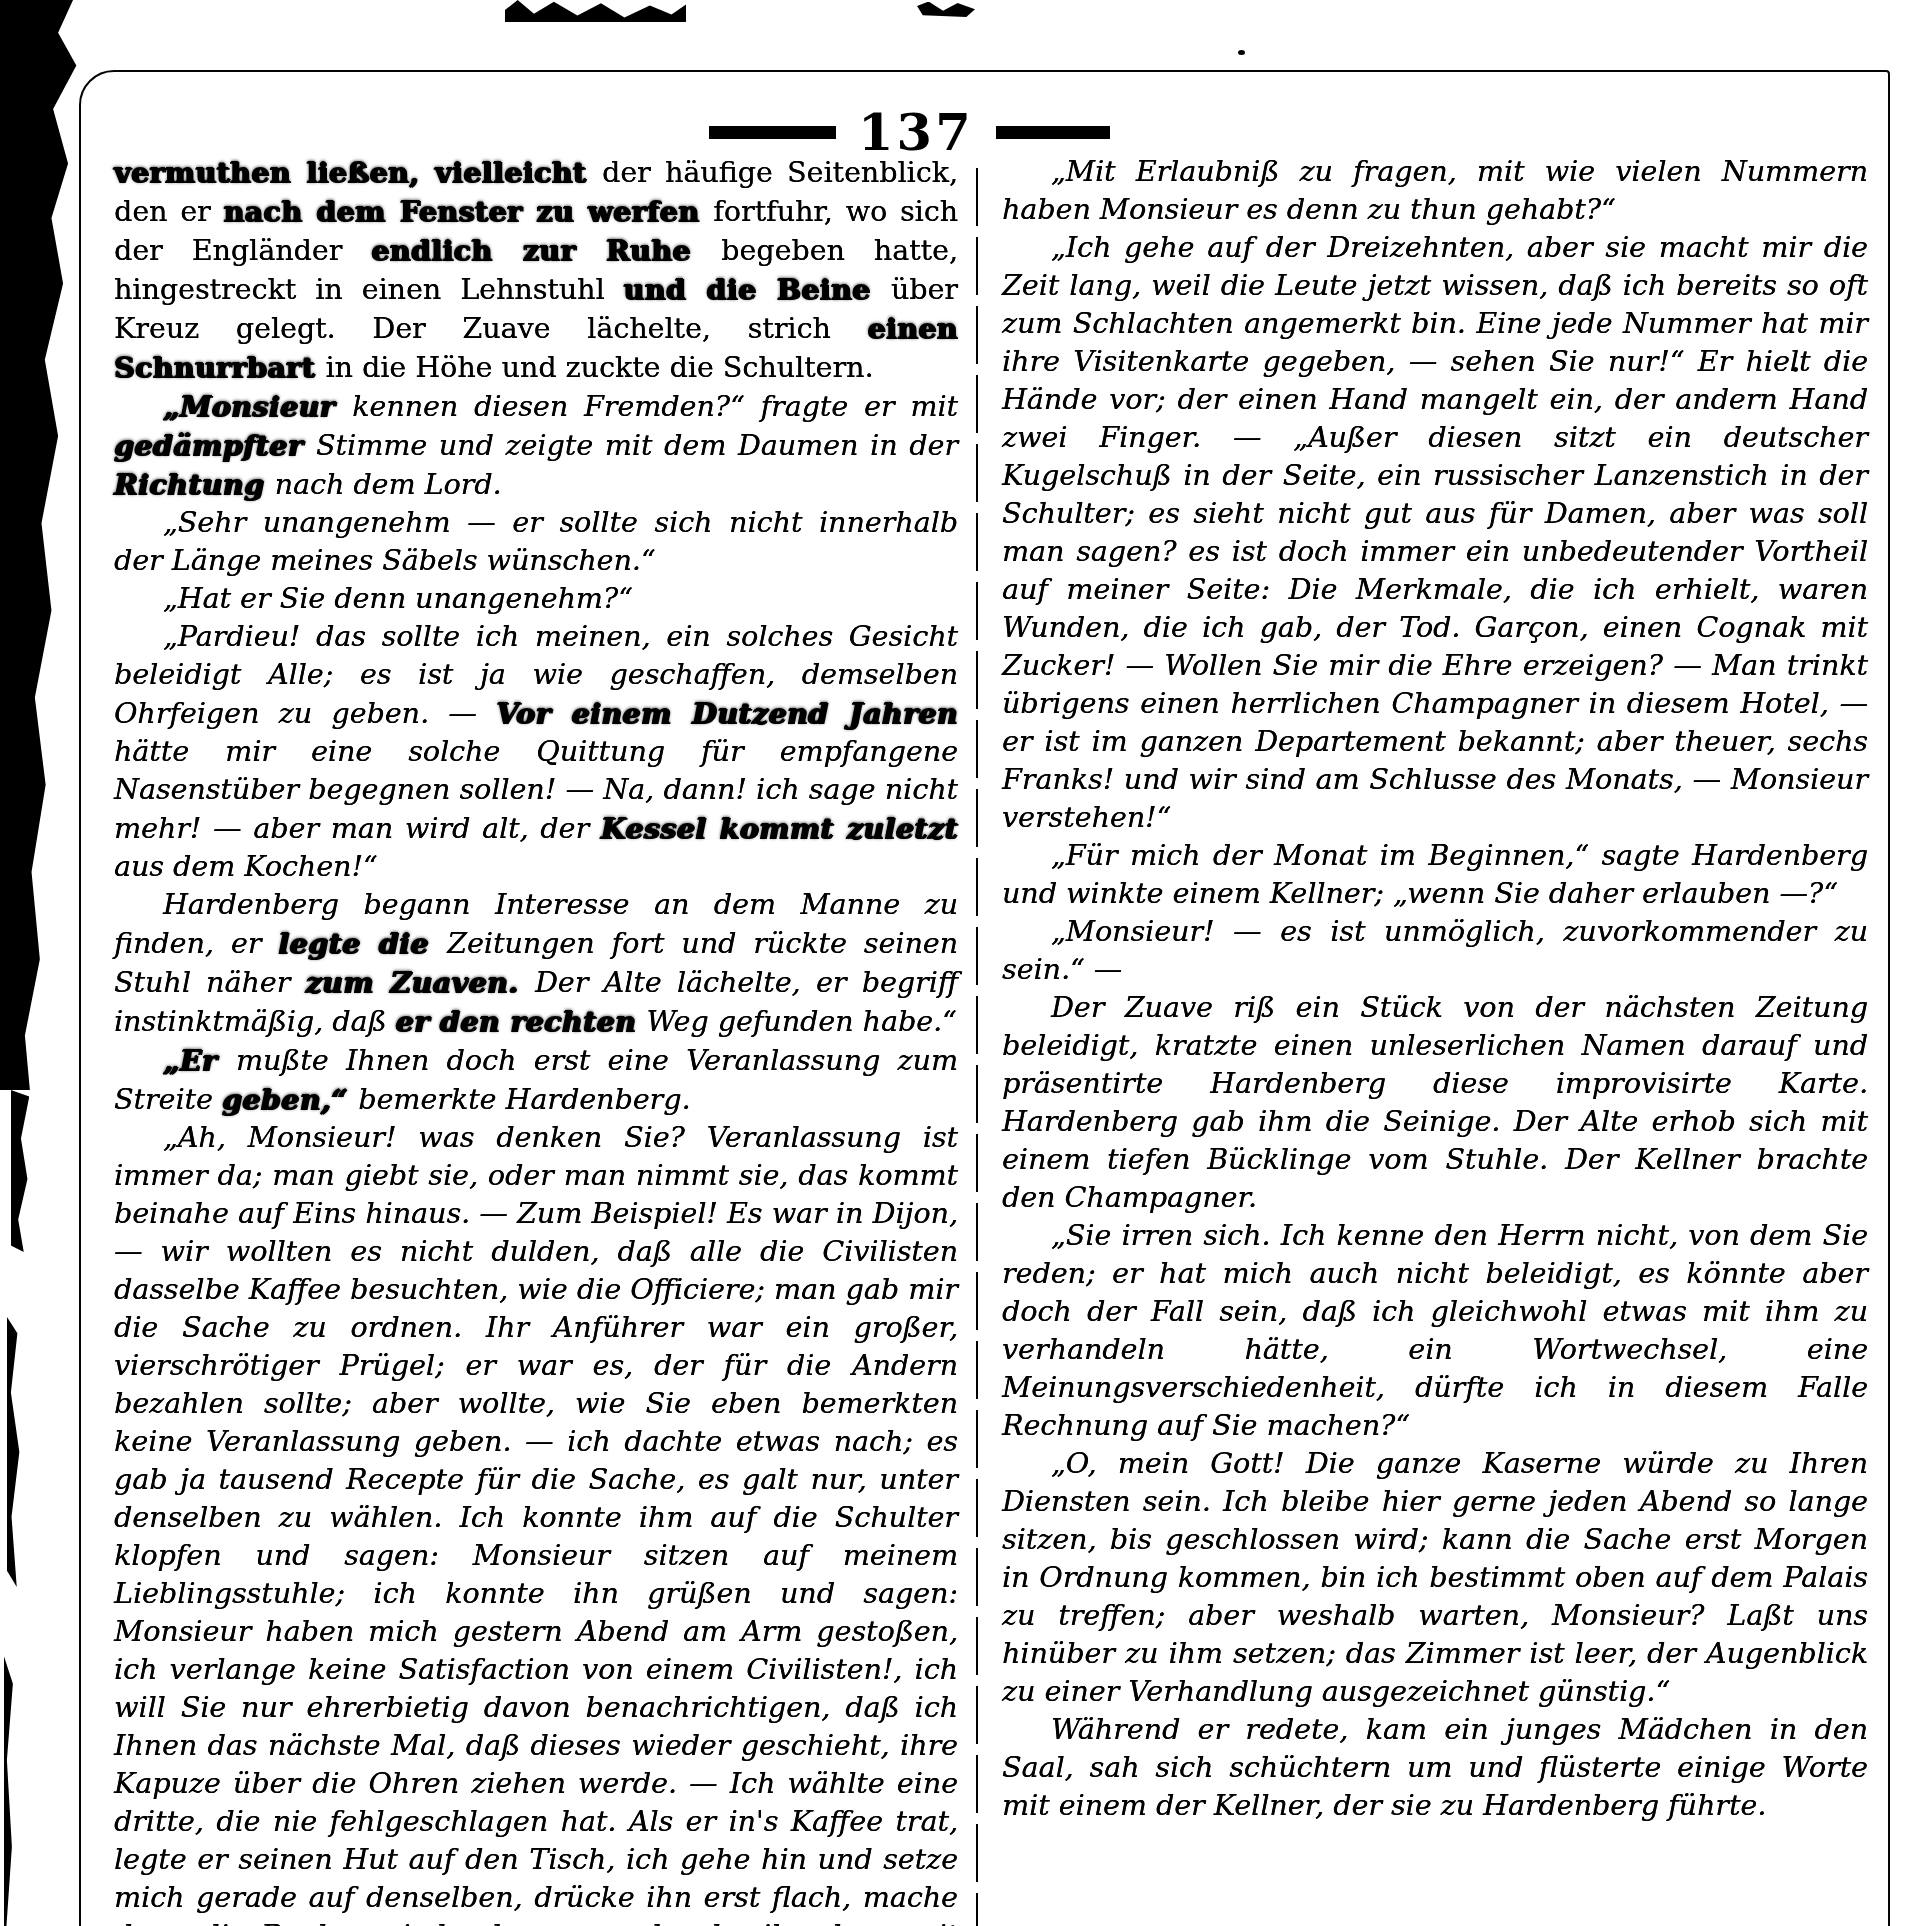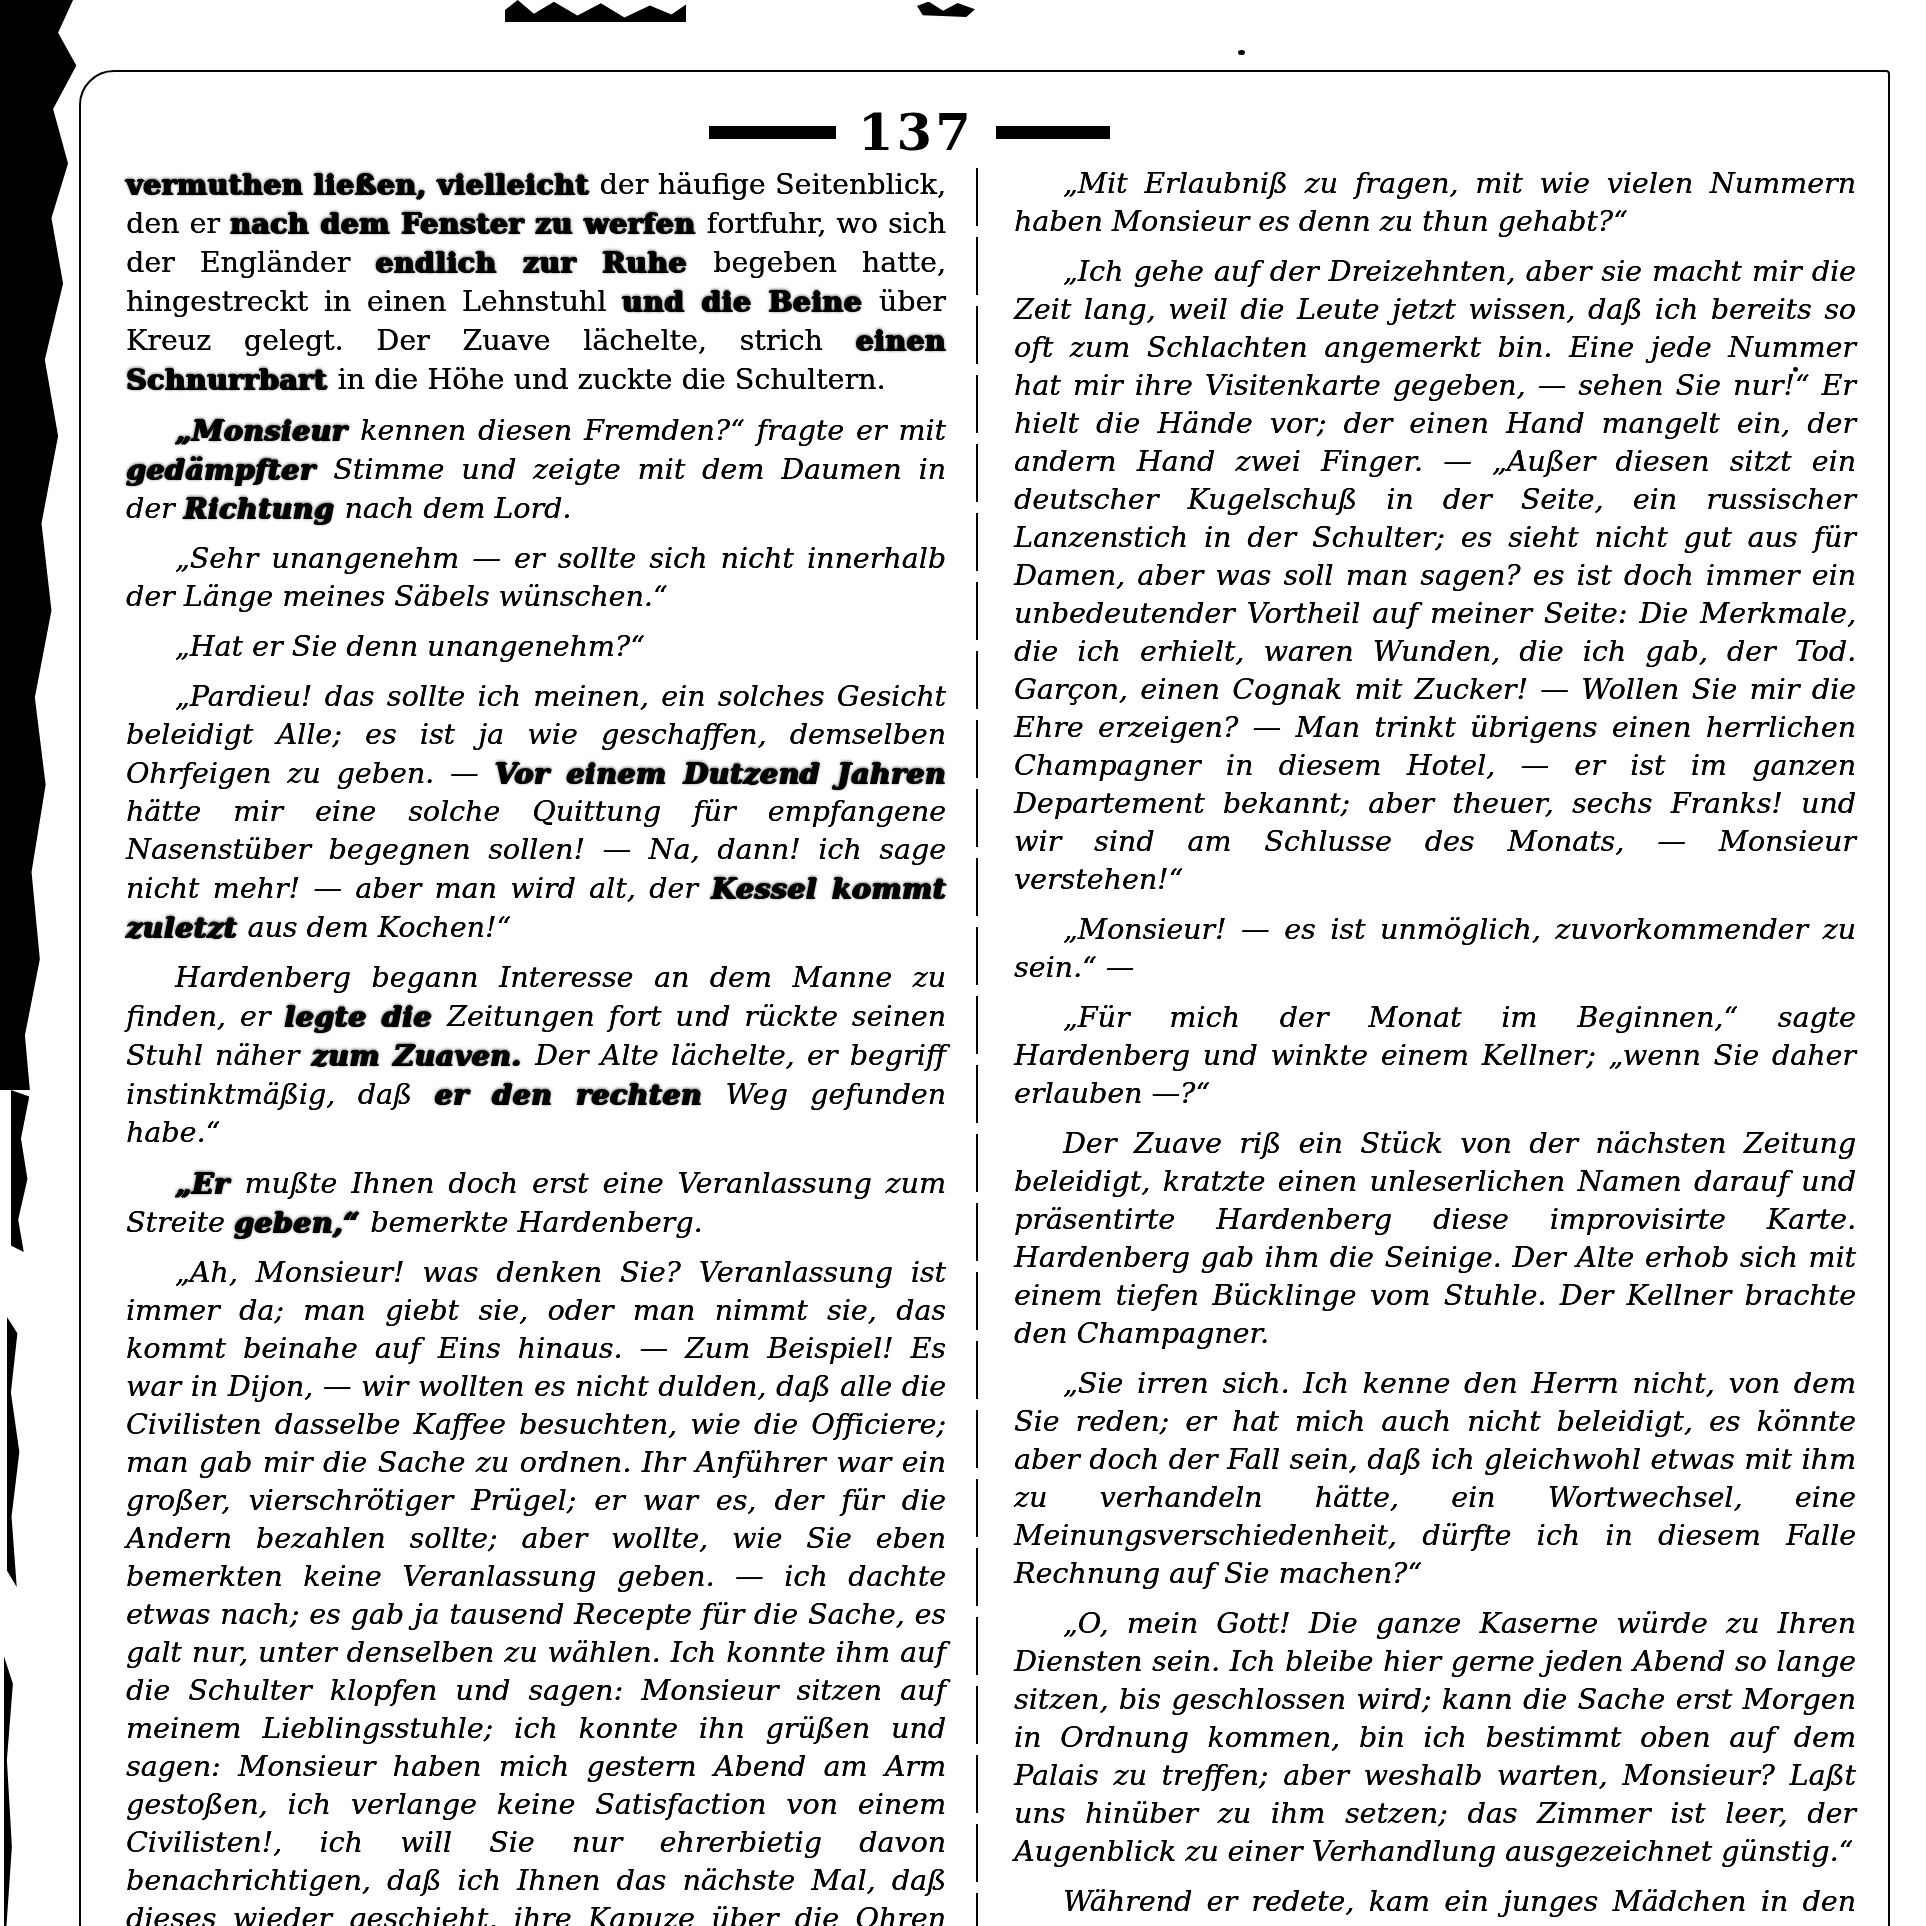--- a/index.html
+++ b/index.html
@@ -63,21 +63,21 @@
   }
   .column-left  { left: 114px;  width: 844px; }
   .column-right { left: 1002px; width: 866px; }
 
   .column-rule {
     position: absolute; left: 976px; top: 168px;
     width: 1.9px; height: 2296px;
     background: repeating-linear-gradient(180deg, #000 0 58px, transparent 58px 69px);
   }
 
-  .para { margin: 12px; }
+  .para { margin: 0; }
   .para.indent { text-indent: 49px; font-style: italic; }
 
   
   .smudge {
     font-weight: bold;
     text-shadow: 0 0 3.5px #000, 1.2px 0.8px 0 #000, -0.8px 0.8px 0.4px #000;
     letter-spacing: 0.4px;
   }
 </style>
 </head>
@@ -111,22 +111,22 @@
       <p class="para indent"><span>Hardenberg begann Interesse an dem Manne zu finden, er </span><span class="smudge">legte die </span><span>Zeitungen fort und rückte seinen Stuhl näher </span><span class="smudge">zum Zuaven. </span><span>Der Alte lächelte, er begriff instinktmäßig, daß </span><span class="smudge">er den rechten </span><span>Weg gefunden habe.“</span></p>
       <p class="para indent"><span class="smudge">„Er </span><span>mußte Ihnen doch erst eine Veranlassung zum Streite </span><span class="smudge">geben,“ </span><span>bemerkte Hardenberg.</span></p>
       <p class="para indent"><span>„Ah, Monsieur! was denken Sie? Veranlassung ist immer da; man giebt sie, oder man nimmt sie, das kommt beinahe auf Eins hinaus. — Zum Beispiel! Es war in Dijon, — wir wollten es nicht dulden, daß alle die Civilisten dasselbe Kaffee besuchten, wie die Officiere; man gab mir die Sache zu ordnen. Ihr Anführer war ein großer, vierschrötiger Prügel; er war es, der für die Andern bezahlen sollte; aber wollte, wie Sie eben bemerkten keine Veranlassung geben. — ich dachte etwas nach; es gab ja tausend Recepte für die Sache, es galt nur, unter denselben zu wählen. Ich konnte ihm auf die Schulter klopfen und sagen: Monsieur sitzen auf meinem Lieblingsstuhle; ich konnte ihn grüßen und sagen: Monsieur haben mich gestern Abend am Arm gestoßen, ich verlange keine Satisfaction von einem Civilisten!, ich will Sie nur ehrerbietig davon benachrichtigen, daß ich Ihnen das nächste Mal, daß dieses wieder geschieht, ihre Kapuze über die Ohren ziehen werde. — Ich wählte eine dritte, die nie fehlgeschlagen hat. Als er in's Kaffee trat, legte er seinen Hut auf den Tisch, ich gehe hin und setze mich gerade auf denselben, drücke ihn erst flach, mache dann die Beulen wieder heraus und gebe ihn dann mit einer Entschuldigung zurück, die alles gut machen sollte und dann ein Lächeln, Monsieur! ein Lächeln, das gerade das Entgegengesetzte meiner Entschuldigung sagte; es ist immer das Lächeln, worauf es bei einer solchen Entschuldigung ankommt. — Den Tag darauf war die Sache in Ordnung; wie begegneten uns.</span></p>
     </div>
 
   <div class="column-rule"></div>
 
   <div class="column column-right">
       <p class="para indent"><span>„Mit Erlaubniß zu fragen, mit wie vielen Nummern haben Monsieur es denn zu thun gehabt?“</span></p>
       <p class="para indent"><span>„Ich gehe auf der Dreizehnten, aber sie macht mir die Zeit lang, weil die Leute jetzt wissen, daß ich bereits so oft zum Schlachten angemerkt bin. Eine jede Nummer hat mir ihre Visitenkarte gegeben, — sehen Sie nur!“ Er hielt die Hände vor; der einen Hand mangelt ein, der andern Hand zwei Finger. — „Außer diesen sitzt ein deutscher Kugelschuß in der Seite, ein russischer Lanzenstich in der Schulter; es sieht nicht gut aus für Damen, aber was soll man sagen? es ist doch immer ein unbedeutender Vortheil auf meiner Seite: Die Merkmale, die ich erhielt, waren Wunden, die ich gab, der Tod. Garçon, einen Cognak mit Zucker! — Wollen Sie mir die Ehre erzeigen? — Man trinkt übrigens einen herrlichen Champagner in diesem Hotel, — er ist im ganzen Departement bekannt; aber theuer, sechs Franks! und wir sind am Schlusse des Monats, — Monsieur verstehen!“</span></p>
+      <p class="para indent"><span>„Für mich der Monat im Beginnen,“ sagte Hardenberg und winkte einem Kellner; „wenn Sie daher erlauben —?“</span></p>
       <p class="para indent"><span>„Monsieur! — es ist unmöglich, zuvorkommender zu sein.“ —</span></p>
-      <p class="para indent"><span>„Für mich der Monat im Beginnen,“ sagte Hardenberg und winkte einem Kellner; „wenn Sie daher erlauben —?“</span></p>
       <p class="para indent"><span>Der Zuave riß ein Stück von der nächsten Zeitung beleidigt, kratzte einen unleserlichen Namen darauf und präsentirte Hardenberg diese improvisirte Karte. Hardenberg gab ihm die Seinige. Der Alte erhob sich mit einem tiefen Bücklinge vom Stuhle. Der Kellner brachte den Champagner.</span></p>
       <p class="para indent"><span>„Sie irren sich. Ich kenne den Herrn nicht, von dem Sie reden; er hat mich auch nicht beleidigt, es könnte aber doch der Fall sein, daß ich gleichwohl etwas mit ihm zu verhandeln hätte, ein Wortwechsel, eine Meinungsverschiedenheit, dürfte ich in diesem Falle Rechnung auf Sie machen?“</span></p>
       <p class="para indent"><span>„O, mein Gott! Die ganze Kaserne würde zu Ihren Diensten sein. Ich bleibe hier gerne jeden Abend so lange sitzen, bis geschlossen wird; kann die Sache erst Morgen in Ordnung kommen, bin ich bestimmt oben auf dem Palais zu treffen; aber weshalb warten, Monsieur? Laßt uns hinüber zu ihm setzen; das Zimmer ist leer, der Augenblick zu einer Verhandlung ausgezeichnet günstig.“</span></p>
       <p class="para indent"><span>Während er redete, kam ein junges Mädchen in den Saal, sah sich schüchtern um und flüsterte einige Worte mit einem der Kellner, der sie zu Hardenberg führte.</span></p>
     </div>
 
 </div>
 
 
 </body></html>

